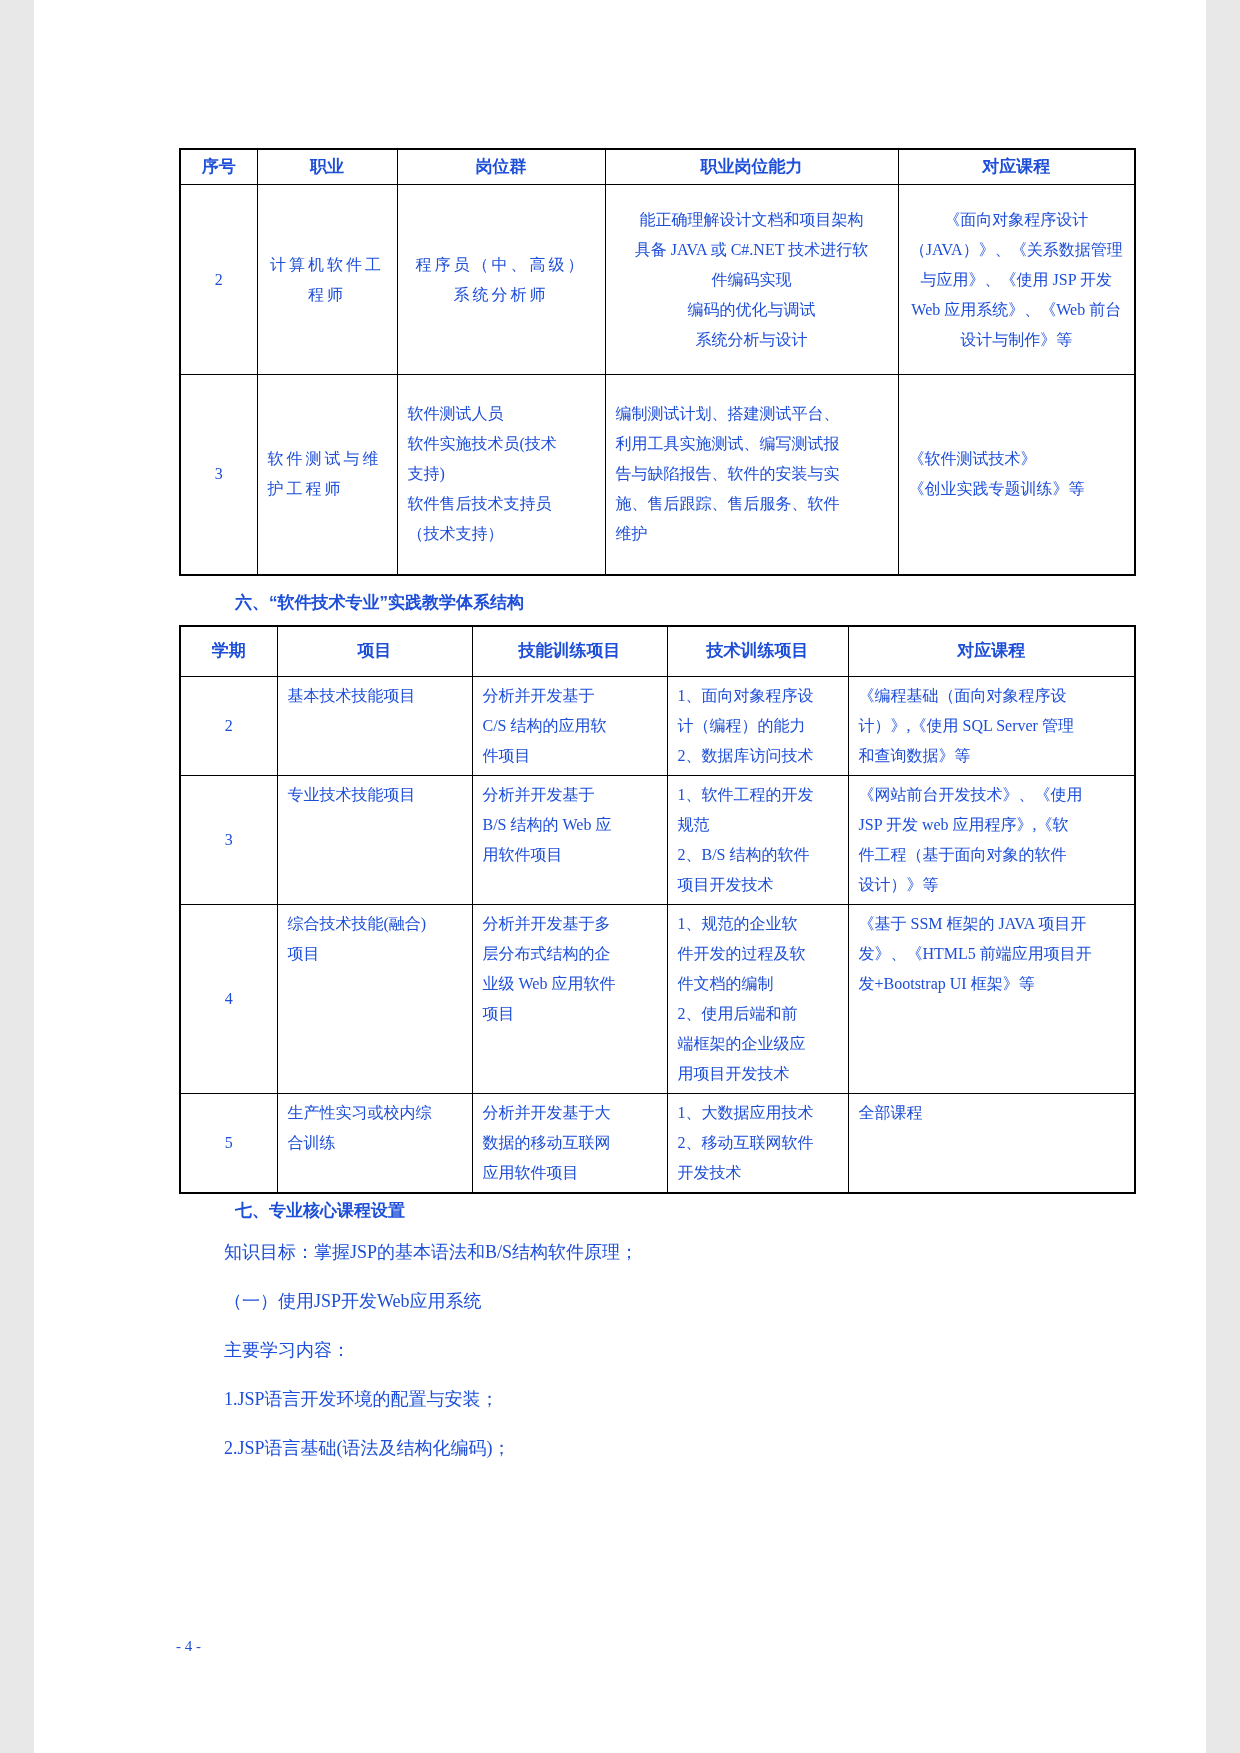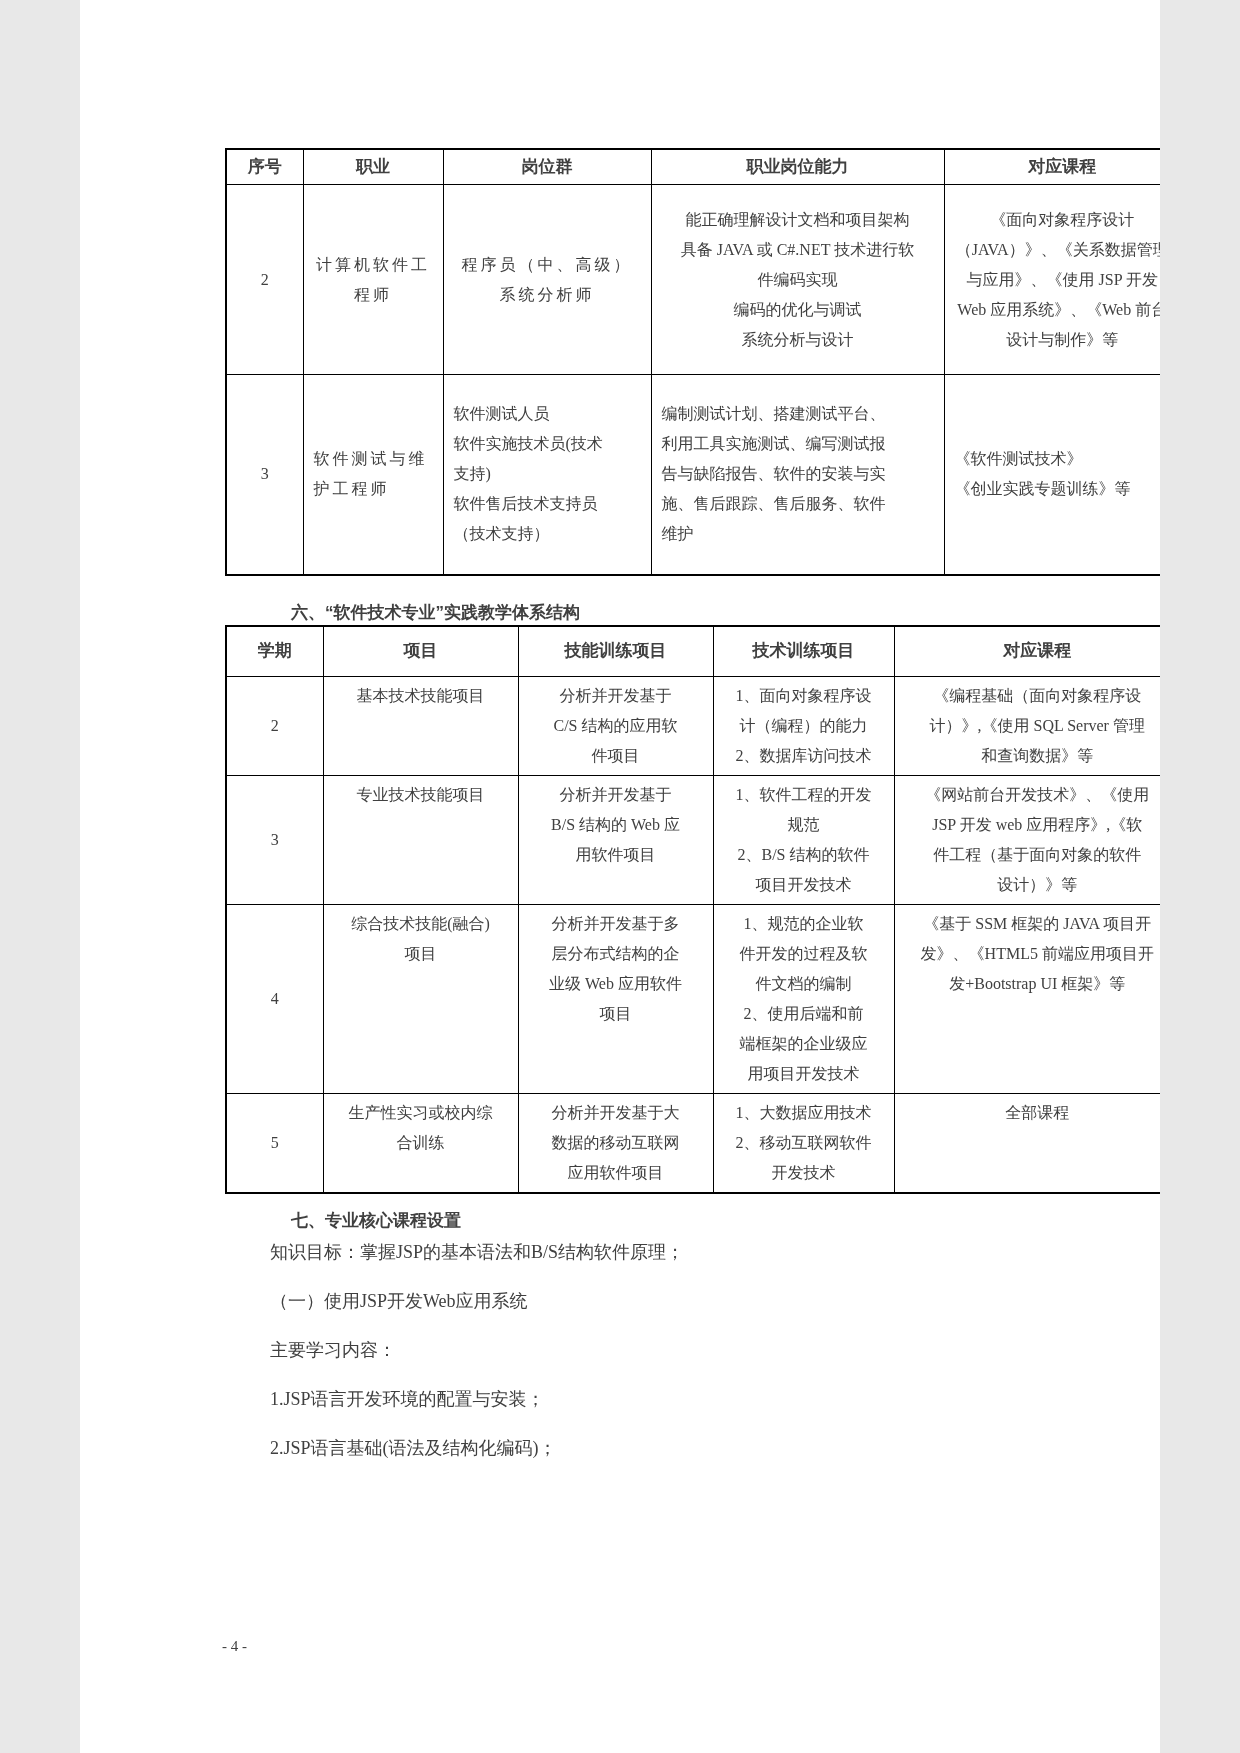--- a/index.html
+++ b/index.html
@@ -1,37 +1,37 @@
 <!DOCTYPE html>
 <html><head>
 <meta charset="utf-8">
 <style>
   html,body{margin:0;padding:0;background:#e8e8e8;}
   .page{
-    position:relative;width:1080px;height:1753px;margin:0 auto;background:#ffffff;
-    font-family:"Liberation Serif","DejaVu Serif",serif;color:#404040;overflow:hidden;
+    position:relative;width:1172px;height:1753px;margin:0 auto;background:#ffffff;
+    font-family:"Liberation Serif","DejaVu Serif",serif;color:#1d4ed8;overflow:hidden;
   }
   table{border-collapse:collapse;position:absolute;left:145px;table-layout:fixed;border:2px solid #000;}
   .t1{top:148px;width:955px;}
   .t2{top:625px;width:955px;}
   th,td{border:1px solid #000;font-size:16px;line-height:30px;padding:4px 10px;
     vertical-align:middle;white-space:pre-line;overflow:hidden;}
   th{font-weight:bold;font-size:17px;text-align:center;white-space:normal;padding:2px 4px;
      font-family:"Liberation Sans","DejaVu Sans",sans-serif;}
   .t1 tr.head{height:35px;} .t1 tr.r2{height:190px;} .t1 tr.r3{height:200px;}
   .t2 tr.head{height:50px;padding-left:48px;} .t2 tr.s2{height:95px;} .t2 tr.s3{height:127px;}
   .t2 tr.s4{height:188px;} .t2 tr.s5{height:94px;}
   .t1 tr.r2 td{text-align:center;}
   .t1 tr.r3 td{text-align:left;}
   .t1 td.no{text-align:center;}
   .t1 tr.r3 td.no{text-align:center;}
   .sp{letter-spacing:3px;}
-  .t2 td{vertical-align:top;text-align:center;}
+  .t2 td{vertical-align:top;text-align:left;}
   .t2 td.sem{vertical-align:middle;text-align:center;}
-  .heading{position:absolute;left:197px;margin:14px;font-size:17px;font-weight:bold;line-height:22px;
+  .heading{position:absolute;left:197px;margin:4px;font-size:17px;font-weight:bold;line-height:22px;
     font-family:"Liberation Sans","DejaVu Sans",sans-serif;}
   .h6{top:588px;} .h7{top:1196px;}
   .paras{position:absolute;left:190px;top:1242px;width:900px;}
   .paras p{margin:0 0 28px 0;font-size:18px;line-height:21px;}
   .pagenum{position:absolute;left:142px;top:1638px;font-size:15px;}
 </style>
 </head>
 <body>
 
 <div class="page">

